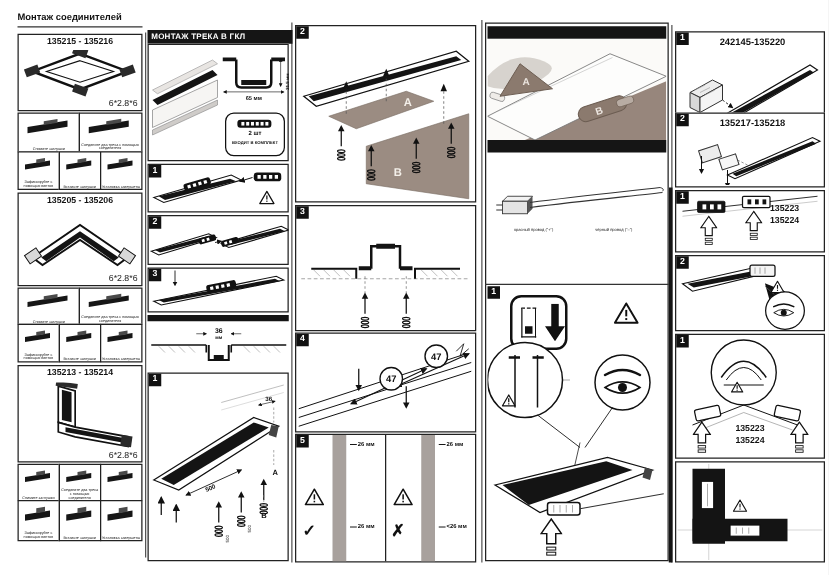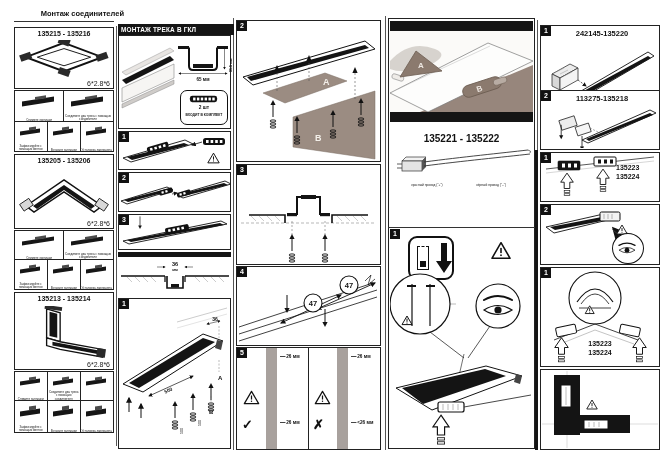--- a/index.html
+++ b/index.html
@@ -60,21 +60,21 @@
 </svg>
 
 <div class="page">
 
   <div class="vline" style="left:116px;top:26px;height:420px;"></div>
   <div class="vline" style="left:233px;top:18px;height:432px;"></div>
   <div class="vline" style="left:385px;top:16px;height:434px;"></div>
   <div class="vline" style="left:537px;top:20px;height:430px;"></div>
   <div class="bbar" style="left:535px;top:150px;width:2.5px;height:300px;"></div>
 
-  <div class="abs" style="left:14px;top:9px;width:110px;font-weight:bold;font-size:7.5px;text-align:right;">Монтаж соединителей</div>
+  <div class="abs" style="left:14px;top:9px;width:110px;font-weight:bold;font-size:7.5px;">Монтаж соединителей</div>
   <div class="abs" style="left:14px;top:21px;width:100px;height:1px;background:#333;"></div>
 
   <div class="panel" style="left:14px;top:27px;width:100px;height:62px;">
     <div class="code" style="top:2px;">135215 - 135216</div>
     <svg class="abs" style="left:1px;top:12px;" width="96" height="42" viewBox="0 0 96 44">
       <polygon points="48,3 88,18 48,33 8,18" fill="#fff" stroke="#111" stroke-width="2"></polygon>
       <polygon points="48,9 76,18 48,27 20,18" fill="#fff" stroke="#111" stroke-width="1"></polygon>
       <rect x="42" y="-2" width="12" height="7" fill="#2a2a2a" transform="rotate(20 48 2)"></rect>
       <rect x="42" y="30" width="12" height="7" fill="#2a2a2a" transform="rotate(20 48 34)"></rect>
       <rect x="2" y="14" width="12" height="7" fill="#2a2a2a" transform="rotate(-20 8 18)"></rect>
@@ -430,21 +430,20 @@
     <rect x="2" y="44" width="12" height="5" rx="2" fill="#efece8" stroke="#888" stroke-width=".6" transform="rotate(18 8 46)"></rect>
     <polygon points="26,20 52,40 10,46" fill="#8b7a6e" stroke="#6c5d52" stroke-width=".8"></polygon>
     <text x="28" y="37" font-size="8" font-weight="bold" fill="#ece6e0">A</text>
     <g transform="rotate(-18 92 56)">
       <rect x="72" y="50" width="40" height="12" rx="6" fill="#8b7a6e" stroke="#6c5d52" stroke-width=".8"></rect>
       <rect x="104" y="53" width="14" height="6" rx="3" fill="#b8aca3" stroke="#6c5d52" stroke-width=".5"></rect>
       <text x="86" y="59.5" font-size="8" font-weight="bold" fill="#ece6e0">B</text>
     </g>
   </svg>
 
-  <div class="abs" style="left:392px;top:133px;width:139px;text-align:center;font-weight:bold;font-size:10px;">135221 - 135222</div>
   <svg class="abs" style="left:392px;top:147px;" width="141" height="34" viewBox="0 0 141 34">
     <polygon points="10,14 14,10 34,10 30,14" fill="#f2f2f2" stroke="#333" stroke-width=".7"></polygon>
     <rect x="10" y="14" width="20" height="10" fill="#e4e4e4" stroke="#333" stroke-width=".7"></rect>
     <polygon points="30,14 34,10 34,20 30,24" fill="#555"></polygon>
     <line x1="5" y1="17" x2="10" y2="17" stroke="#333" stroke-width=".8"></line>
       <line x1="5" y1="21" x2="10" y2="21" stroke="#333" stroke-width=".8"></line>
     <path d="M32,15 C70,10 110,6 136,3" fill="none" stroke="#333" stroke-width=".9"></path>
     <path d="M32,19 C70,14 112,10 138,7" fill="none" stroke="#333" stroke-width=".9"></path>
     <path d="M136,3 q4,1 2,3" fill="none" stroke="#333" stroke-width=".7"></path>
   </svg>
@@ -518,21 +517,21 @@
     <g stroke="#999" stroke-width=".5">
         <line x1="14" y1="34" x2="22" y2="30"></line>
         <line x1="18" y1="36" x2="26" y2="32"></line>
         <line x1="22" y1="38" x2="30" y2="34"></line>
       </g>
     <line x1="36" y1="42" x2="44" y2="48" stroke="#111" stroke-width=".7" stroke-dasharray="2,1.5" marker-end="url(#arr)"></line>
   </svg>
 
   <div class="panel" style="left:540px;top:90px;width:120px;height:60px;"></div>
   <div class="badge" style="left:541px;top:91px;">2</div>
-  <div class="p5title" style="left:552px;top:94px;width:100px;">113275-135218</div>
+  <div class="p5title" style="left:552px;top:94px;width:100px;">135217-135218</div>
   <svg class="abs" style="left:542px;top:104px;" width="116" height="44" viewBox="0 0 116 44">
     <polygon points="40,36 108,6 114,9 46,39" fill="#fff" stroke="#111" stroke-width=".9"></polygon>
     <polygon points="44,35 108,9 111,11 47,37" fill="#141414"></polygon>
     <rect x="18" y="14" width="16" height="10" fill="#ececec" stroke="#333" stroke-width=".8" transform="rotate(-18 26 19)"></rect>
     <rect x="34" y="21" width="14" height="9" fill="#f6f6f6" stroke="#333" stroke-width=".8" transform="rotate(-18 41 25)"></rect>
     <use href="#scrD" x="24" y="26" transform="scale(.8)"></use>
     <use href="#scrD" x="50" y="40" transform="scale(.8)"></use>
     <line x1="48" y1="24" x2="56" y2="28" stroke="#555" stroke-width=".5" stroke-dasharray="2,1.5"></line>
   </svg>
 

